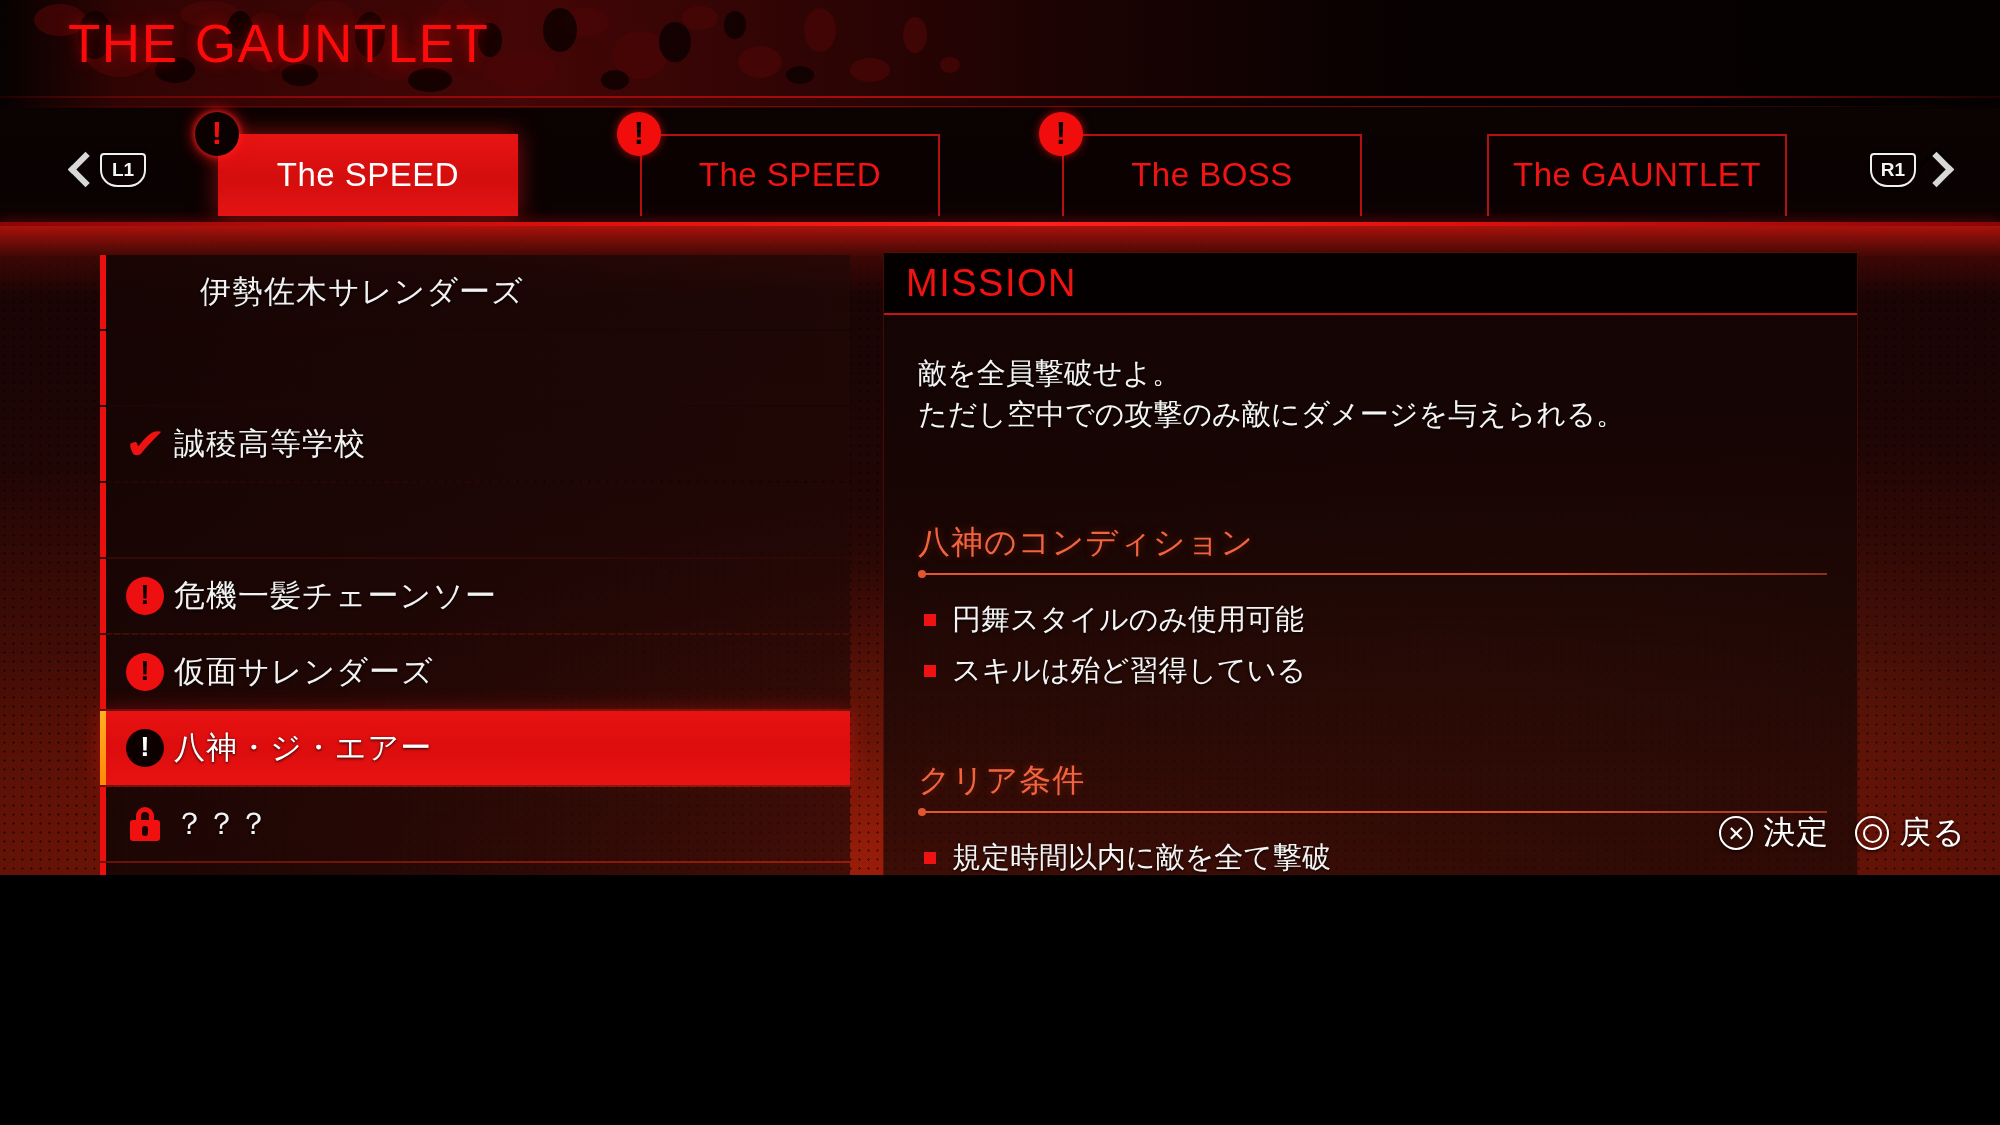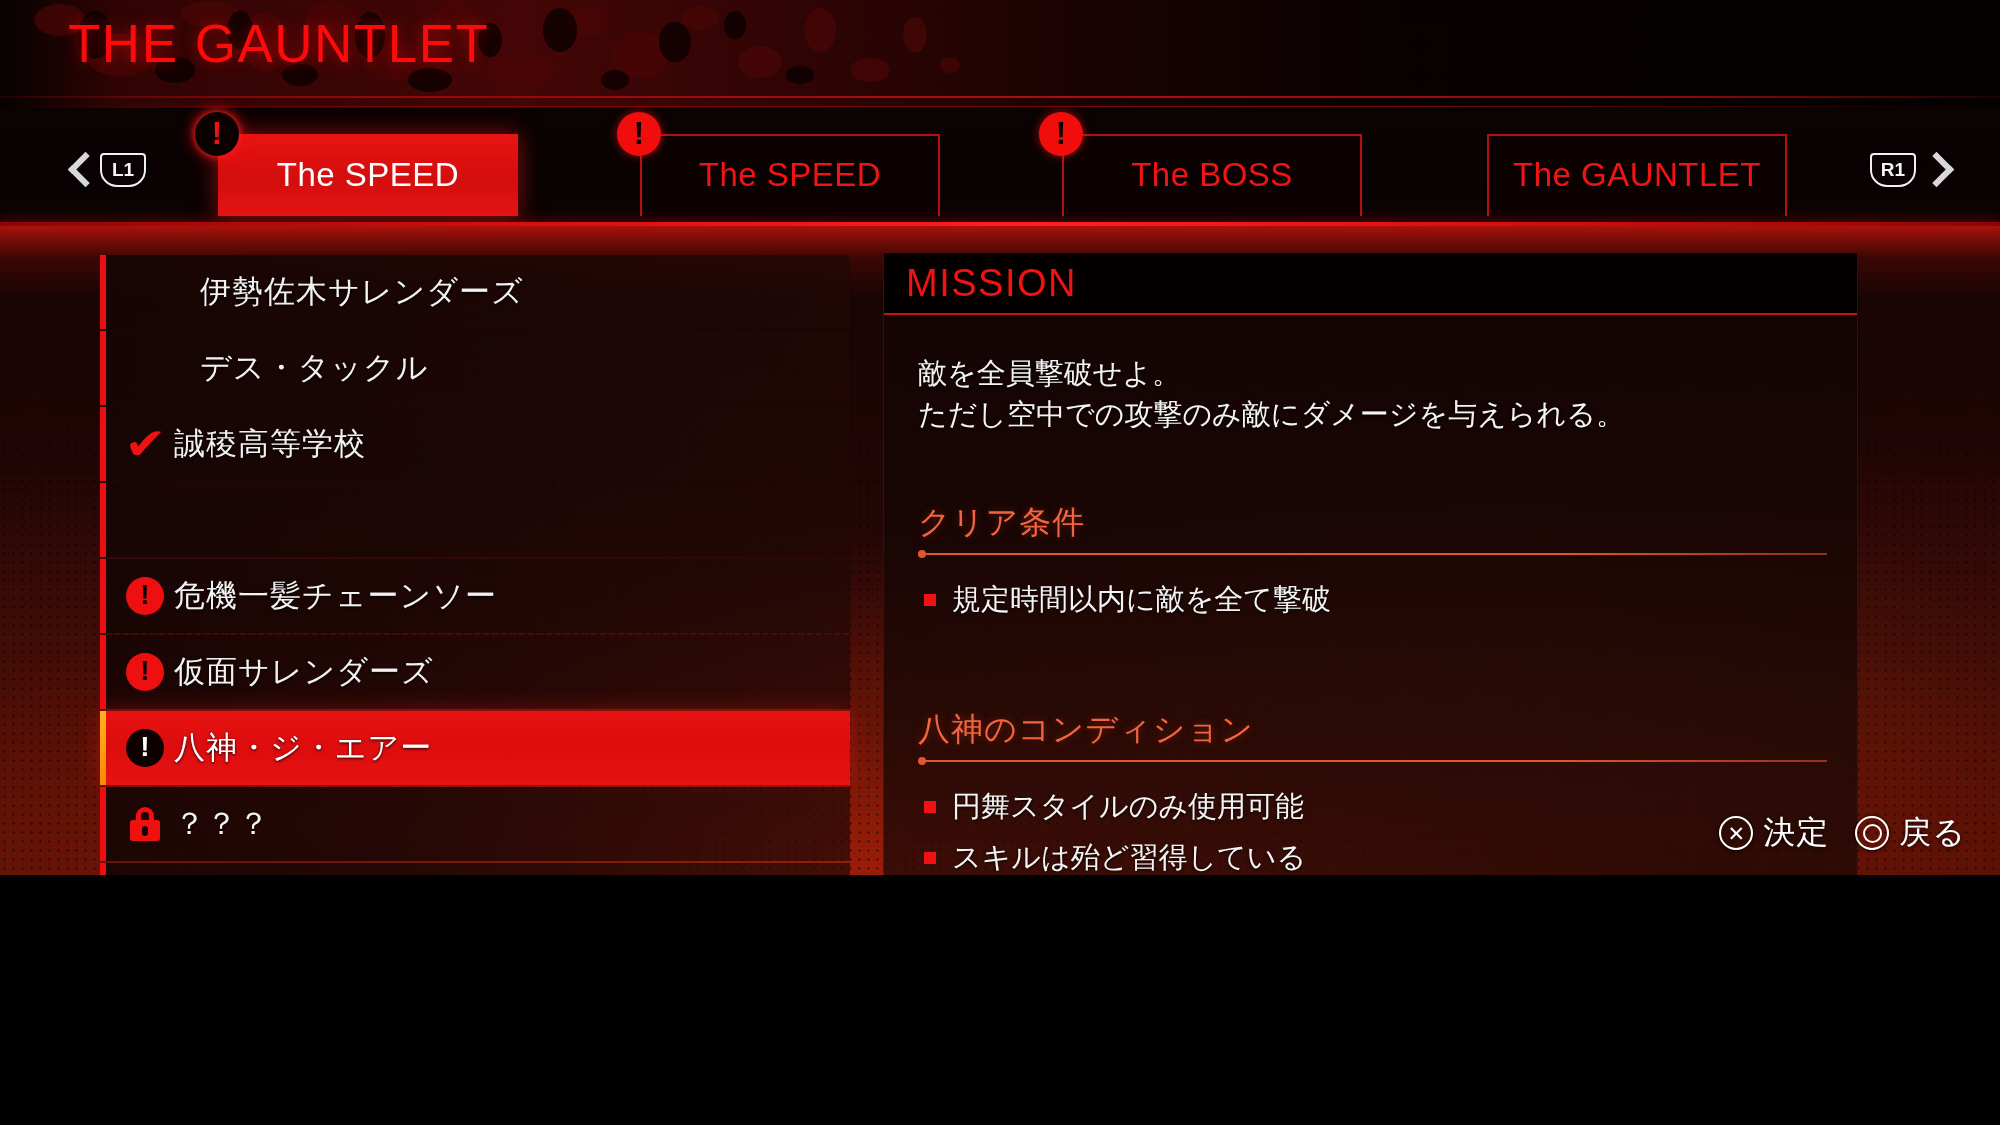--- a/index.html
+++ b/index.html
@@ -386,21 +386,20 @@
 
   <div class="list" id="list-container">
       <div class="list-row">
         <div class="edge"></div>
         <div class="row-icon"></div>
         <div class="row-label indent">伊勢佐木サレンダーズ</div>
       </div>
       <div class="list-row">
         <div class="edge"></div>
         <div class="row-icon"></div>
-        <div class="row-label indent">デス・タックル</div>
       </div>
       <div class="list-row">
         <div class="edge"></div>
         <div class="row-icon">
           <span class="icon-check">✔</span>
         </div>
         <div class="row-label">誠稜高等学校</div>
       </div>
       <div class="list-row">
         <div class="edge"></div>
@@ -469,44 +468,44 @@
     </div>
 
   <div class="panel">
     <div class="panel-head">
       <div class="panel-head-title">MISSION</div>
     </div>
     <div class="panel-body">
       <div class="panel-desc">敵を全員撃破せよ。
 ただし空中での攻撃のみ敵にダメージを与えられる。</div>
       <div id="sections-container">
-          <div class="section">
-            <div class="section-title">クリア条件</div>
-            <div class="section-rule"></div>
-            <ul class="bullets">
-              <li>
-                <span class="bullet-sq"></span>
-                <span>規定時間以内に敵を全て撃破</span>
-              </li>
-            </ul>
-          </div>
           <div class="section second">
             <div class="section-title">八神のコンディション</div>
             <div class="section-rule"></div>
             <ul class="bullets">
               <li>
                 <span class="bullet-sq"></span>
                 <span>円舞スタイルのみ使用可能</span>
               </li>
               <li>
                 <span class="bullet-sq"></span>
                 <span>スキルは殆ど習得している</span>
               </li>
             </ul>
           </div>
+          <div class="section">
+            <div class="section-title">クリア条件</div>
+            <div class="section-rule"></div>
+            <ul class="bullets">
+              <li>
+                <span class="bullet-sq"></span>
+                <span>規定時間以内に敵を全て撃破</span>
+              </li>
+            </ul>
+          </div>
         </div>
     </div>
   </div>
 
   <div class="footer">
     <div class="prompt">
       <div class="btn-glyph">✕</div>
       <div class="prompt-label">決定</div>
     </div>
     <div class="prompt">

